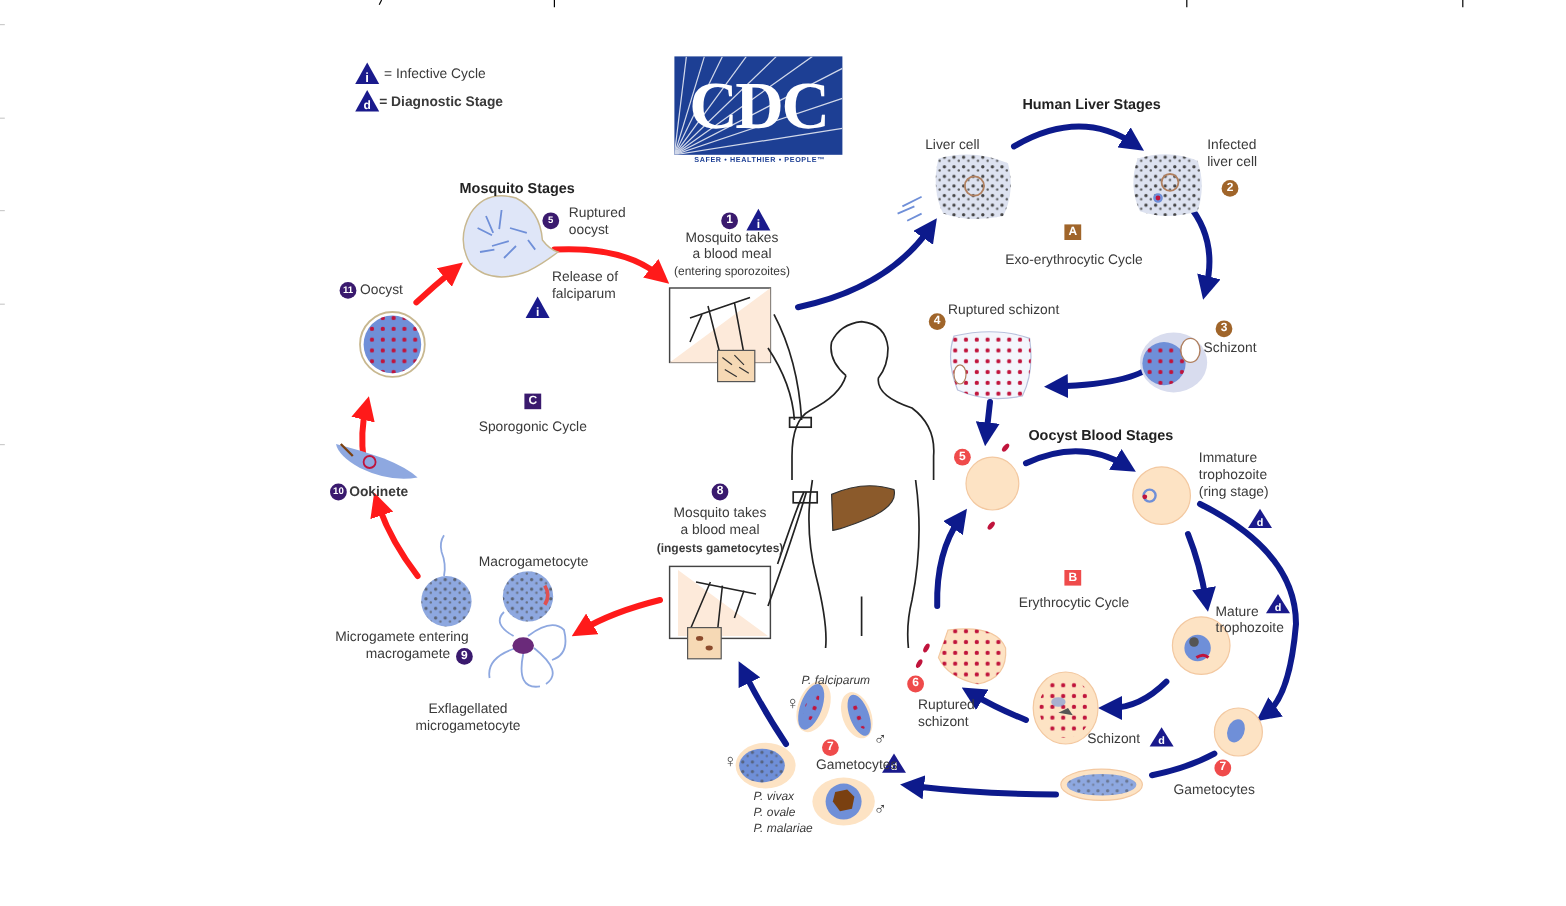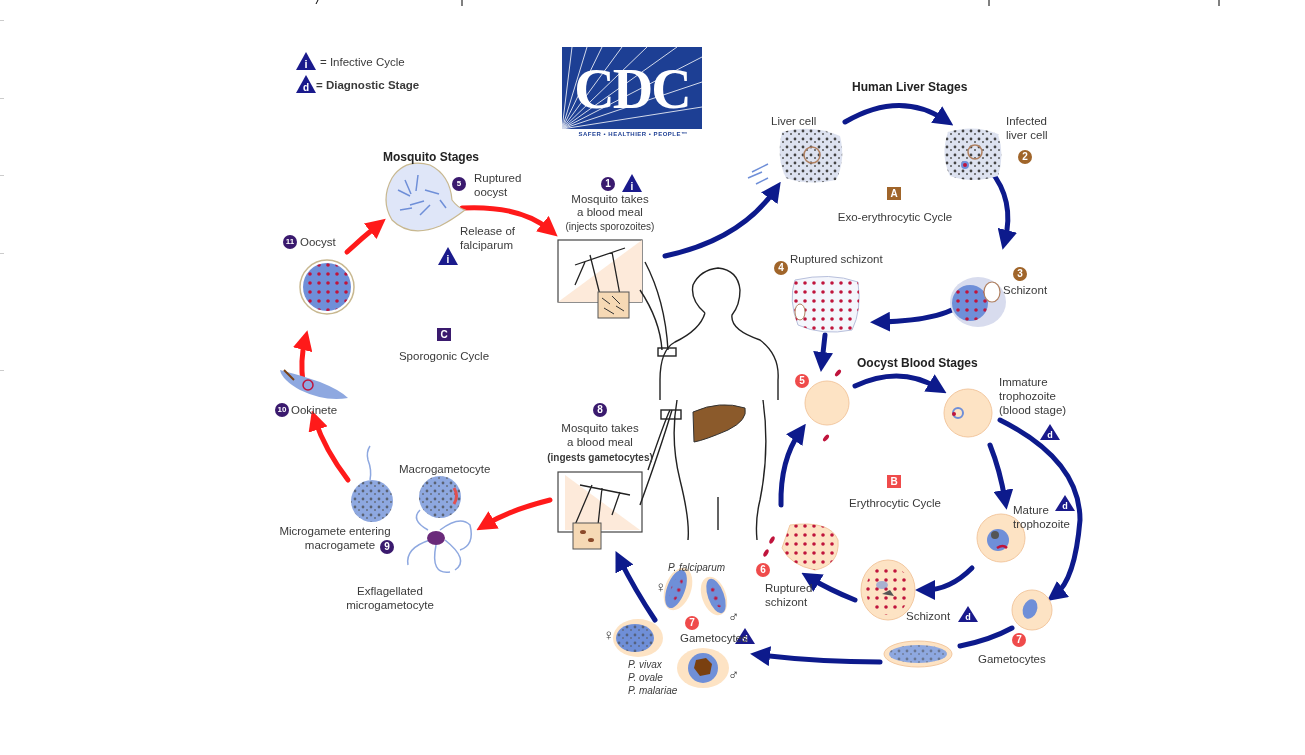--- a/index.html
+++ b/index.html
@@ -273,35 +273,35 @@
 <div class="sq" style="left:887px;top:187px;background:#a0652a;">A</div>
 <div class="txt c" style="left:830px;top:211px;width:130px;">Exo-erythrocytic Cycle</div>
 <div class="sq" style="left:887px;top:475px;background:#ef4b4b;">B</div>
 <div class="txt c" style="left:835px;top:497px;width:120px;">Erythrocytic Cycle</div>
 <div class="sq" style="left:437px;top:328px;background:#3a1a6e;">C</div>
 <div class="txt c" style="left:389px;top:350px;width:110px;">Sporogonic Cycle</div>
 
 <div class="badge b-purple" style="left:601px;top:177px;">1</div>
 <div class="txt c" style="left:555px;top:193px;width:110px;">Mosquito takes</div>
 <div class="txt c" style="left:555px;top:206px;width:110px;">a blood meal</div>
-<div class="txt c small" style="left:550px;top:220px;width:120px;">(injects sporozoites)</div>
+<div class="txt c small" style="left:550px;top:220px;width:120px;">(entering sporozoites)</div>
 
 <div class="txt" style="left:771px;top:115px;">Liver cell</div>
 <div class="txt" style="left:1006px;top:115px;">Infected</div>
 <div class="txt" style="left:1006px;top:129px;">liver cell</div>
 <div class="badge b-brown" style="left:1018px;top:150px;">2</div>
 <div class="badge b-brown" style="left:1013px;top:267px;">3</div>
 <div class="txt" style="left:1003px;top:284px;">Schizont</div>
 <div class="badge b-brown" style="left:774px;top:261px;">4</div>
 <div class="txt" style="left:790px;top:253px;">Ruptured schizont</div>
 
 <div class="badge b-red" style="left:795px;top:374px;">5</div>
 <div class="txt" style="left:999px;top:376px;">Immature</div>
 <div class="txt" style="left:999px;top:390px;">trophozoite</div>
-<div class="txt" style="left:999px;top:404px;">(blood stage)</div>
+<div class="txt" style="left:999px;top:404px;">(ring stage)</div>
 <div class="txt" style="left:1013px;top:504px;">Mature</div>
 <div class="txt" style="left:1013px;top:518px;">trophozoite</div>
 <div class="txt" style="left:906px;top:610px;">Schizont</div>
 <div class="badge b-red" style="left:756px;top:563px;">6</div>
 <div class="txt" style="left:765px;top:582px;">Ruptured</div>
 <div class="txt" style="left:765px;top:596px;">schizont</div>
 <div class="badge b-red" style="left:1012px;top:633px;">7</div>
 <div class="txt" style="left:978px;top:653px;">Gametocytes</div>
 
 <div class="txt it" style="left:668px;top:561px;text-align:center;">P. falciparum</div>
@@ -320,20 +320,20 @@
 <div class="txt c" style="left:545px;top:436px;width:110px;">a blood meal</div>
 <div class="txt c small" style="left:540px;top:451px;width:120px;font-weight:bold;">(ingests gametocytes)</div>
 
 <div class="txt" style="left:399px;top:463px;">Macrogametocyte</div>
 <div class="txt c" style="left:270px;top:525px;width:130px;">Microgamete entering</div>
 <div class="txt c" style="left:290px;top:539px;width:100px;">macrogamete</div>
 <div class="badge b-purple" style="left:380px;top:540px;">9</div>
 <div class="txt c" style="left:335px;top:585px;width:110px;">Exflagellated</div>
 <div class="txt c" style="left:335px;top:599px;width:110px;">microgametocyte</div>
 <div class="badge b-purple" style="left:275px;top:403px;font-size:8px;">10</div>
-<div class="txt" style="left:291px;top:404px;">Ookinete</div>
+<div class="txt" style="left:291px;top:404px;font-weight:bold;">Ookinete</div>
 <div class="badge b-purple" style="left:283px;top:235px;font-size:8px;">11</div>
 <div class="txt" style="left:300px;top:236px;">Oocyst</div>
 <div class="badge b-purple" style="left:452px;top:177px;font-size:8px;">5</div>
 <div class="txt" style="left:474px;top:172px;">Ruptured</div>
 <div class="txt" style="left:474px;top:186px;">oocyst</div>
 <div class="txt" style="left:460px;top:225px;">Release of</div>
 <div class="txt" style="left:460px;top:239px;">falciparum</div>
 
 </body></html>

